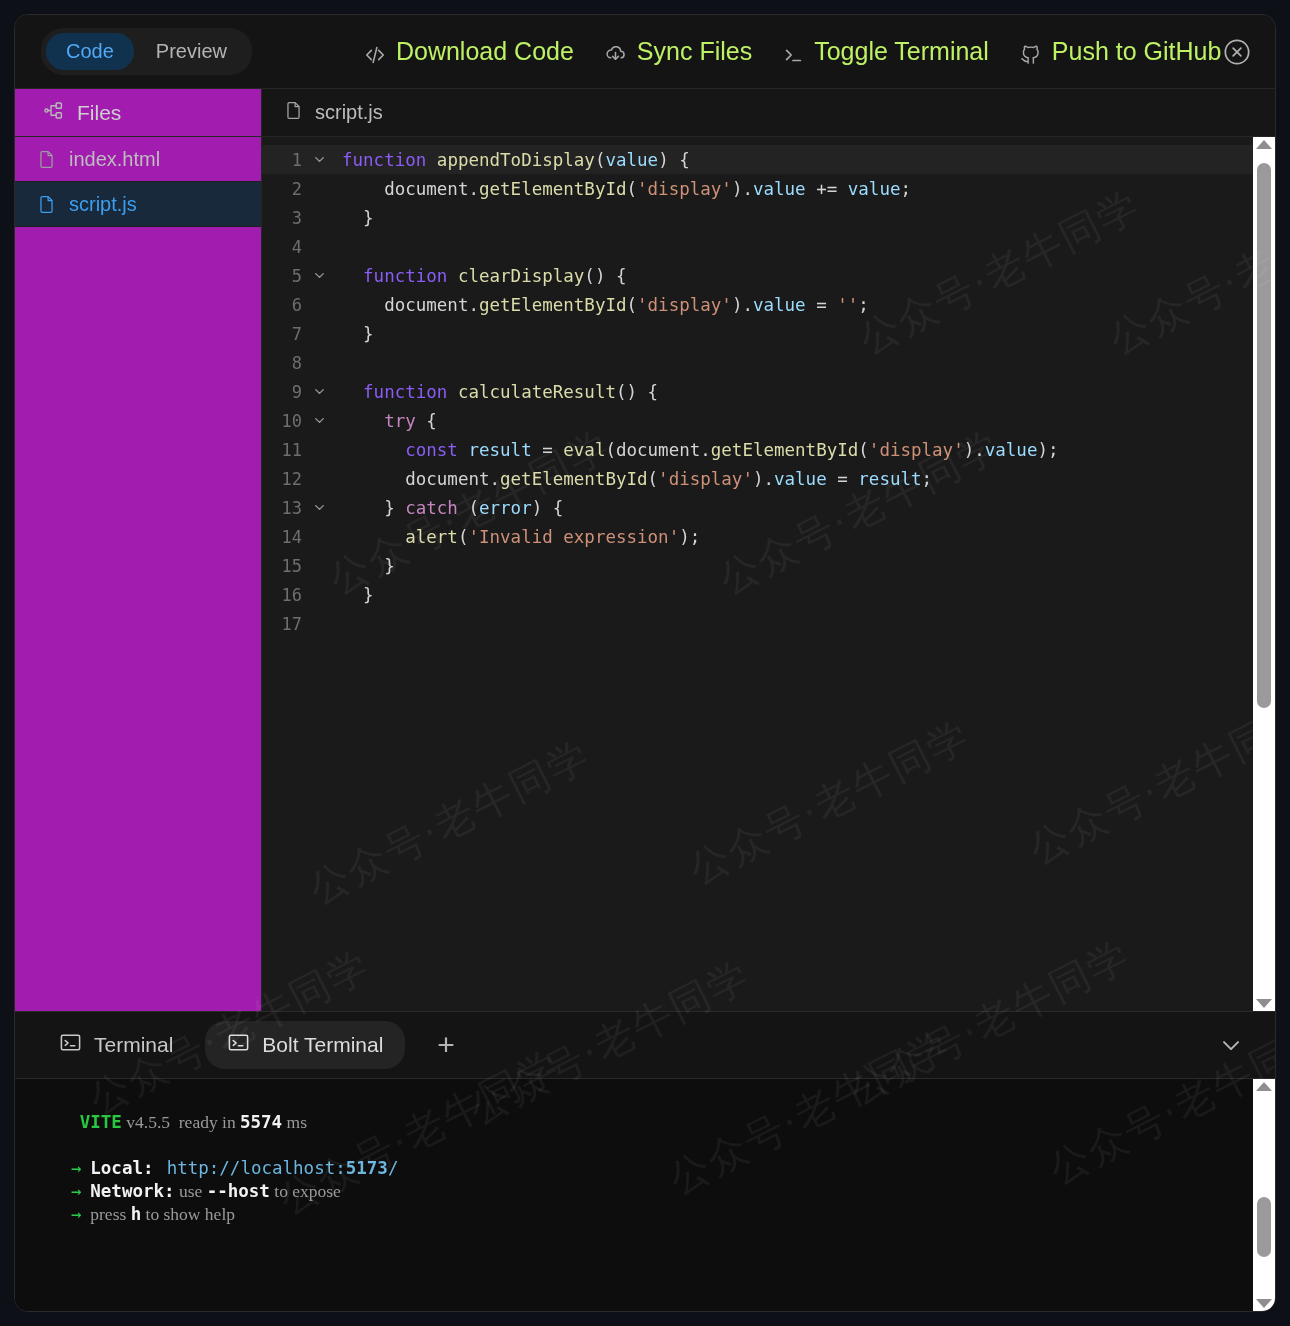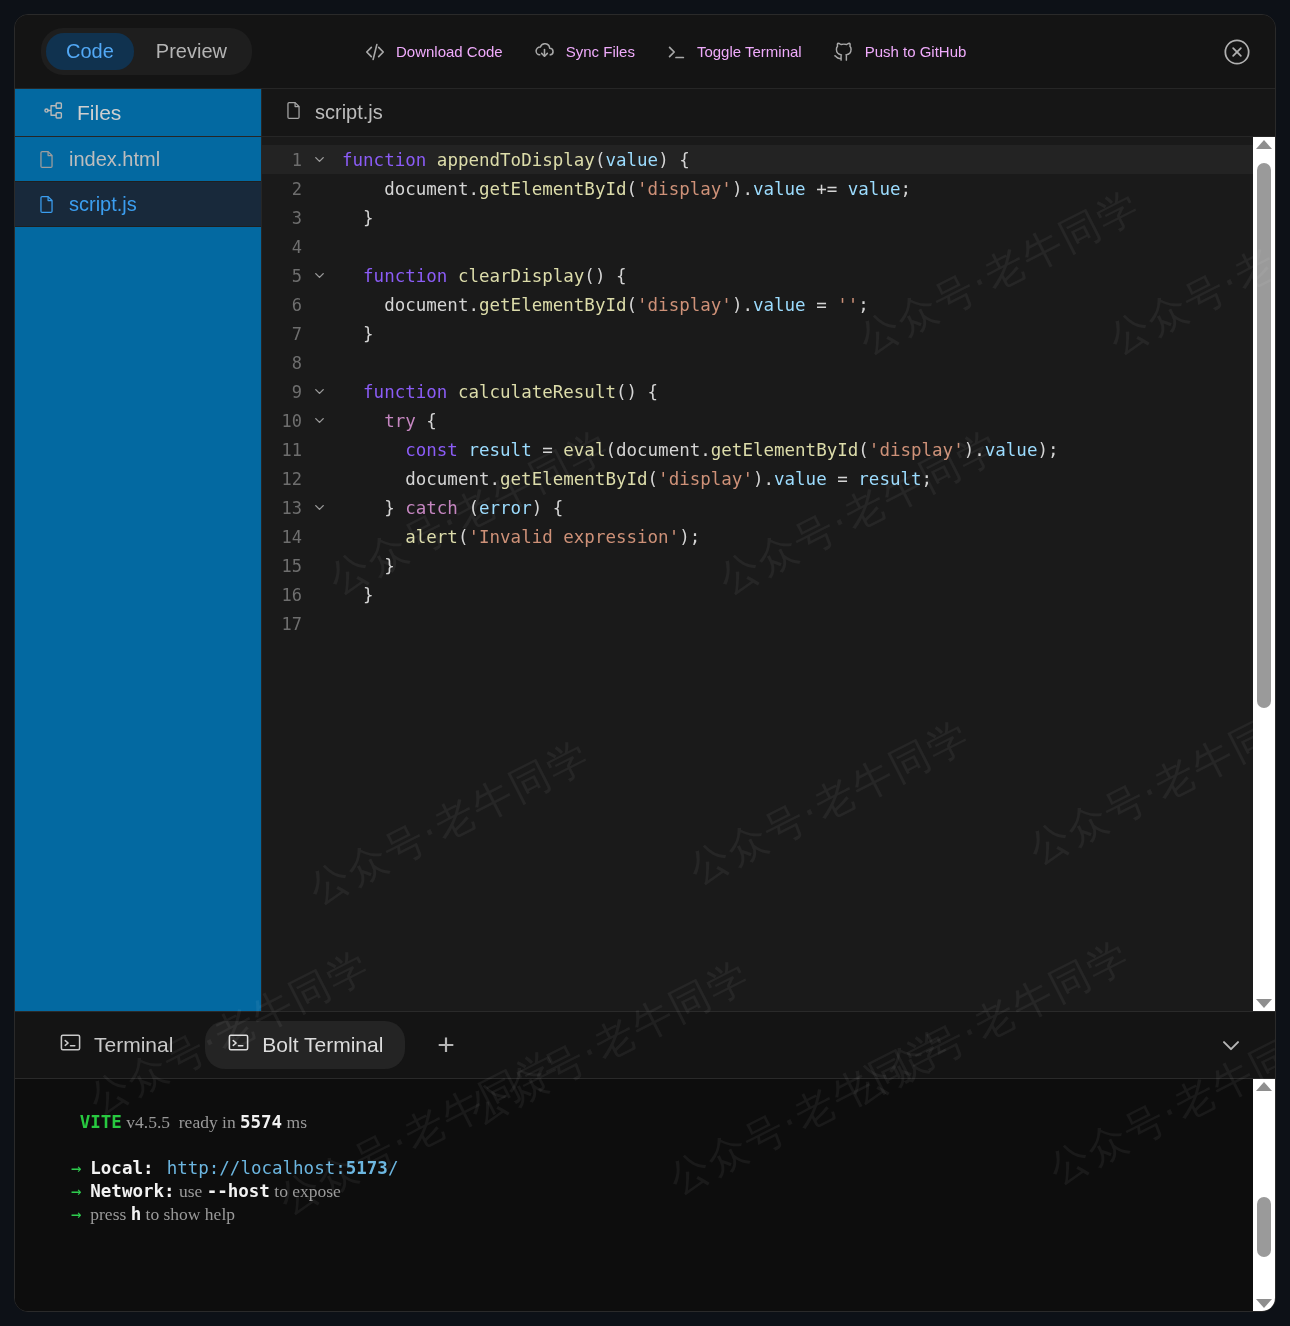--- a/index.html
+++ b/index.html
@@ -60,24 +60,24 @@
   }
 
   .toolbar-actions {
     display: flex;
     align-items: center;
     gap: 30px;
     margin-left: 112px;
   }
   .tb-item {
     display: flex;
-    align-items: center;
+    align-items: flex-end;
     gap: 10px;
-    color: #f0abfc;
-    font-size: 15px;
+    color: #bef264;
+    font-size: 25px;
     cursor: pointer;
     white-space: nowrap;
   }
   .tb-item .ic { display: flex; align-items: center; color: #a8a8a8; }
   .tb-close {
     position: absolute;
     right: 24px;
     top: 50%;
     transform: translateY(-50%);
     color: #b0b0b0;
@@ -89,21 +89,21 @@
   .middle {
     flex: 1;
     display: flex;
     min-height: 0;
   }
 
   
   .sidebar {
     width: 247px;
     min-width: 247px;
-    background: #0369a1;
+    background: #a21caf;
     border-right: 1px solid #262626;
     display: flex;
     flex-direction: column;
   }
   .files-header {
     height: 48px;
     display: flex;
     align-items: center;
     gap: 13px;
     padding-left: 28px;

